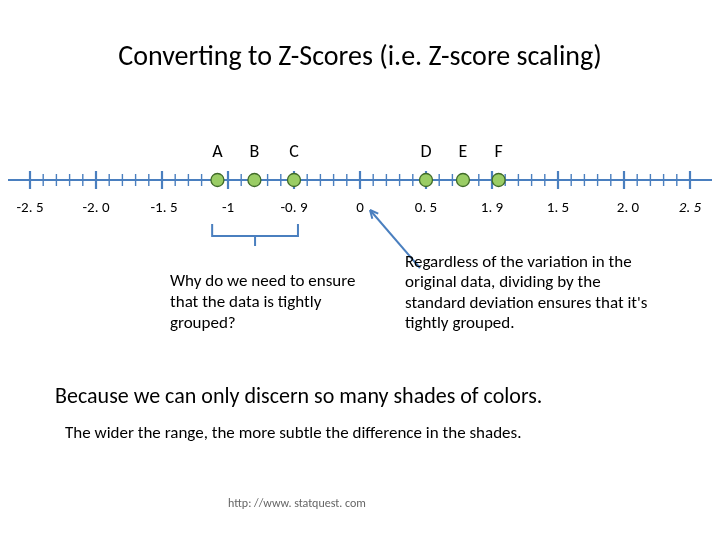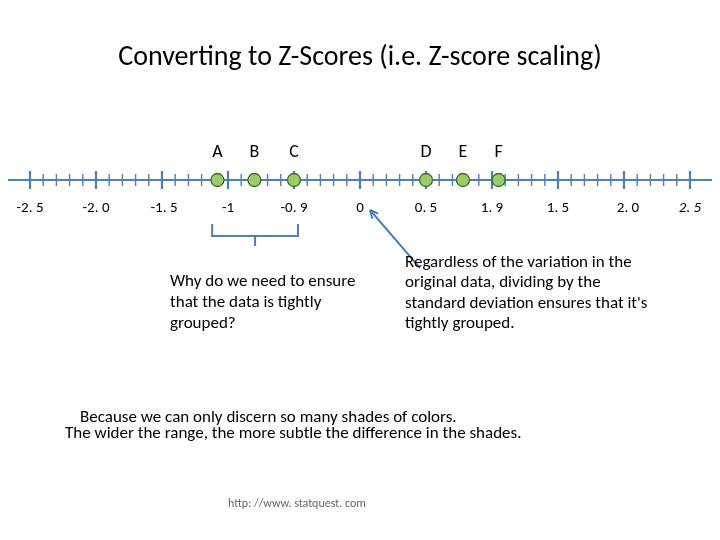--- a/index.html
+++ b/index.html
@@ -58,24 +58,23 @@
     position: absolute;
     left: 405px;
     top: 252px;
     width: 255px;
     font-size: 17px;
     color: #000;
     line-height: 1.2;
   }
   .text1 {
     position: absolute;
-    left: 80px;
+    left: 55px;
     top: 382px;
-    font-size: 17px;
-    margin-top: 24px;
+    font-size: 22px;
   }
   .text2 {
     position: absolute;
     left: 65px;
     top: 422px;
     font-size: 17px;
   }
   .footer {
     position: absolute;
     left: 0;

